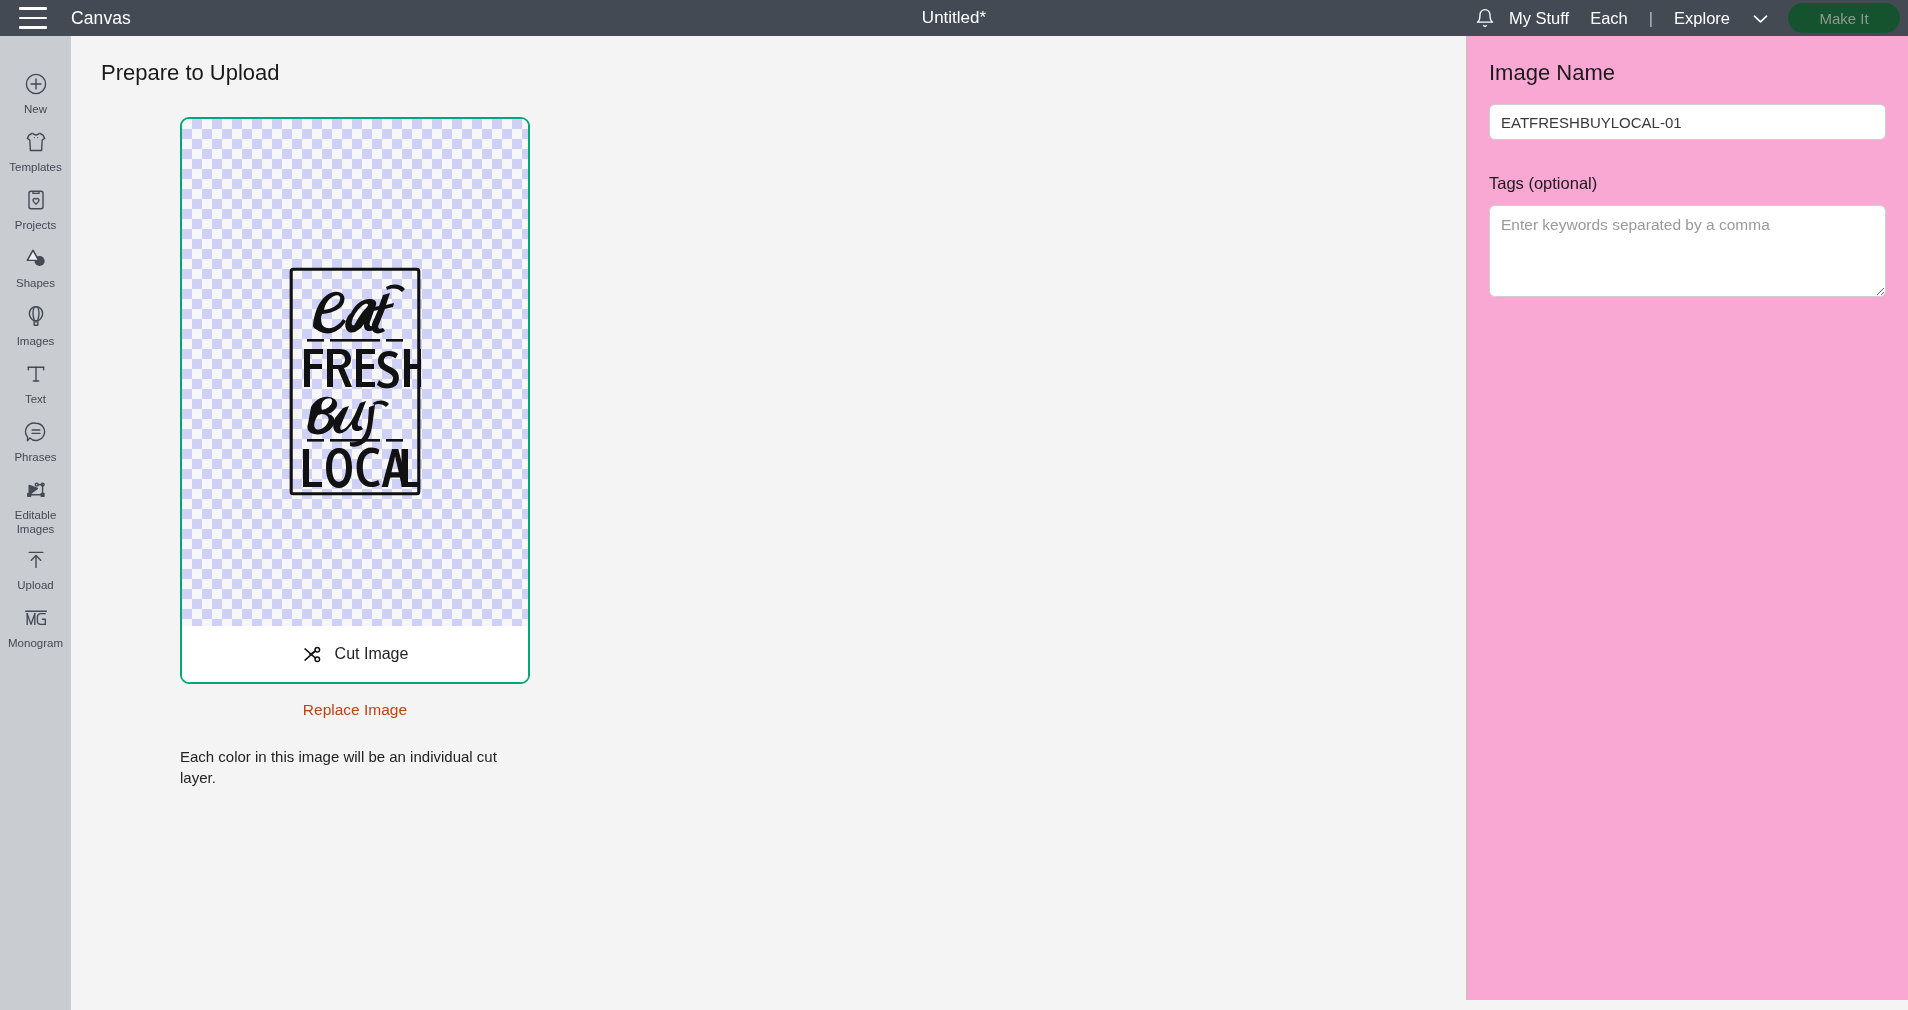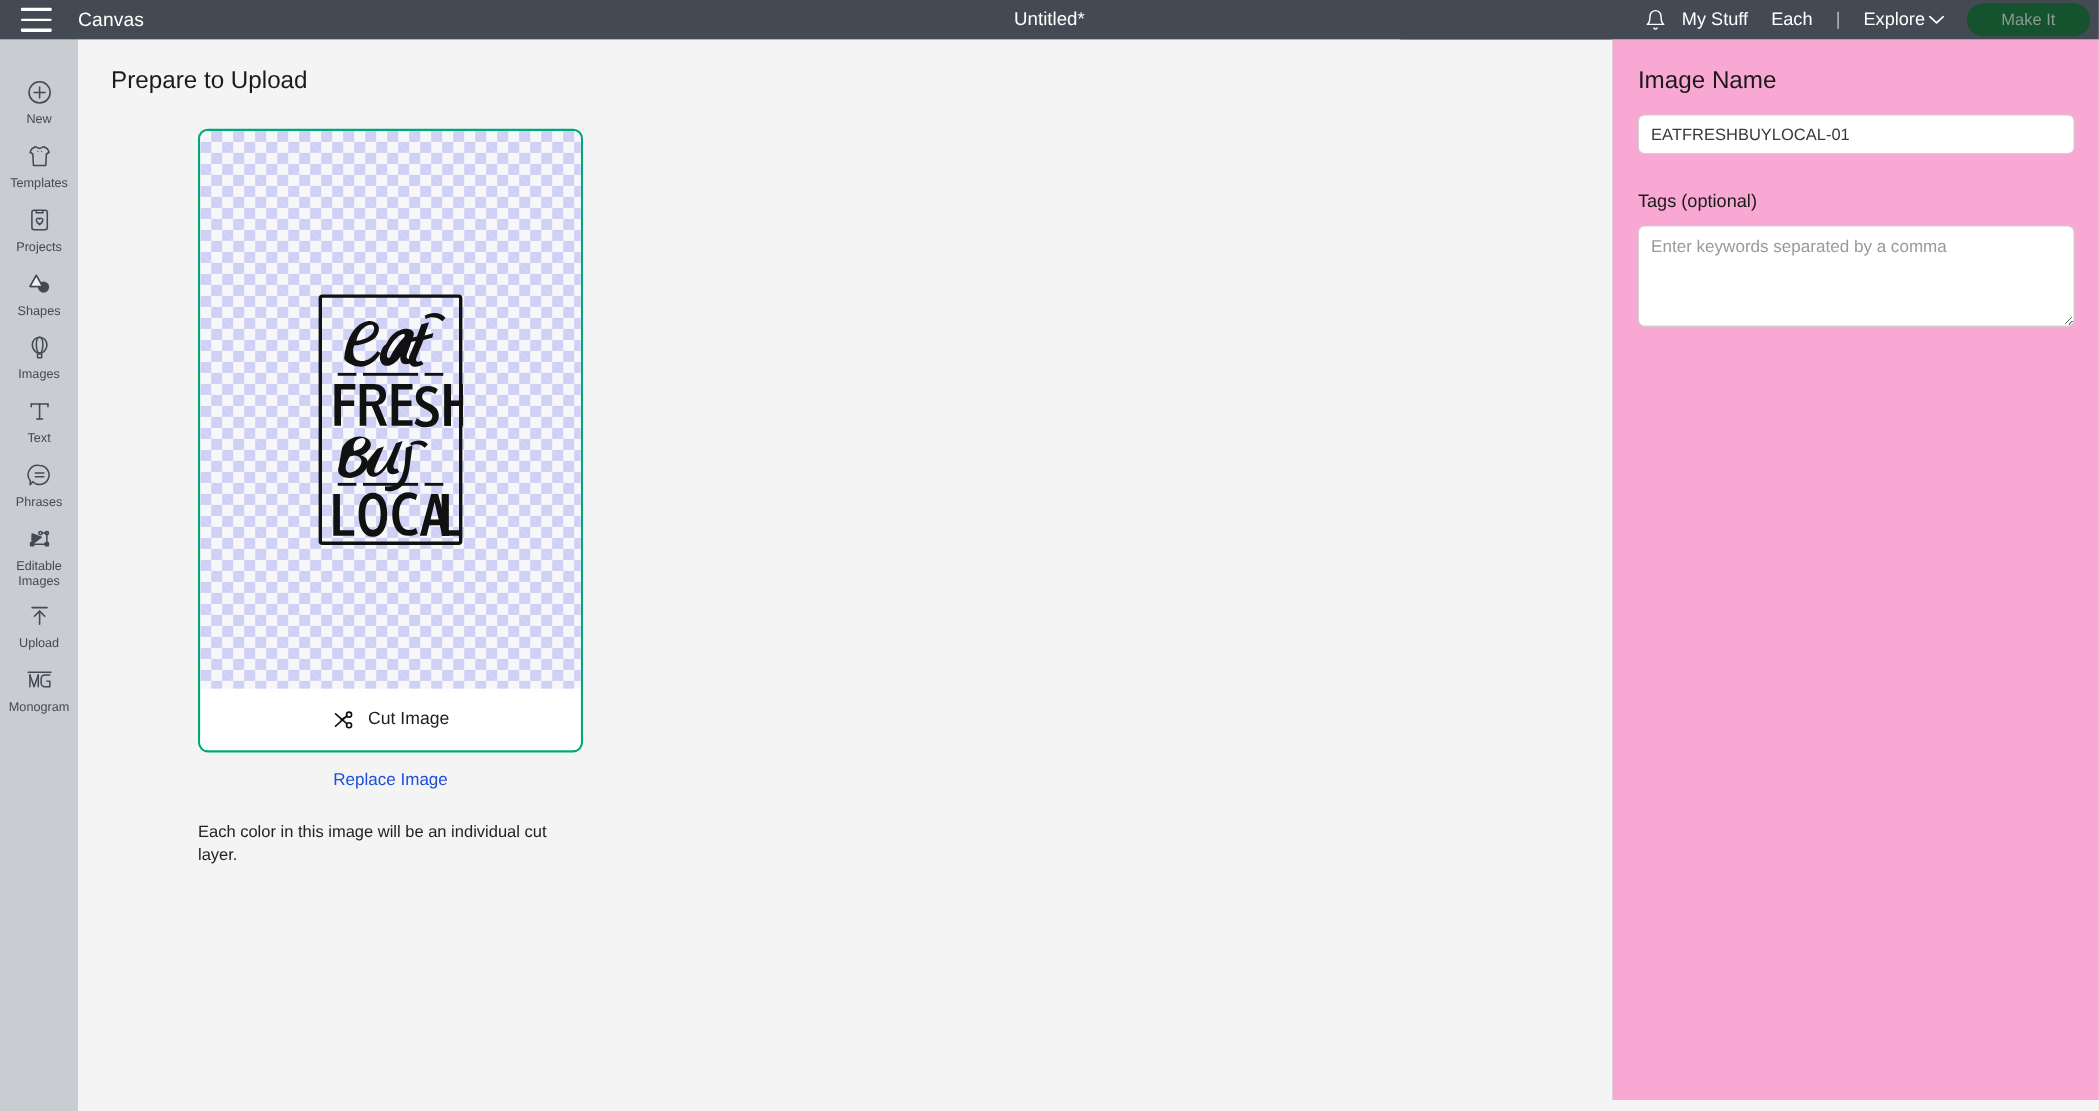--- a/index.html
+++ b/index.html
@@ -80,21 +80,21 @@
   }
   .tb-sep {
     font-size: 16.5px;
     color: #b8bcc2;
     margin-right: 21px;
     user-select: none;
   }
   .tb-explore {
     display: flex;
     align-items: center;
-    gap: 3px;
+    gap: 23px;
     font-size: 16.5px;
     color: #ffffff;
     margin-right: 20px;
     cursor: pointer;
     white-space: nowrap;
   }
   .makeit-btn {
     width: 112px;
     height: 30px;
     border-radius: 16px;
@@ -220,21 +220,21 @@
     font-size: 16px;
     color: #1f1f1f;
   }
   .replace-link {
     position: absolute;
     left: 109px;
     top: 665px;
     width: 350px;
     text-align: center;
     font-size: 15.5px;
-    color: #1d4ed8;
+    color: #c2410c;
     cursor: pointer;
   }
   .desc-text {
     position: absolute;
     left: 109px;
     top: 710px;
     width: 330px;
     font-size: 15px;
     line-height: 21px;
     color: #222222;

